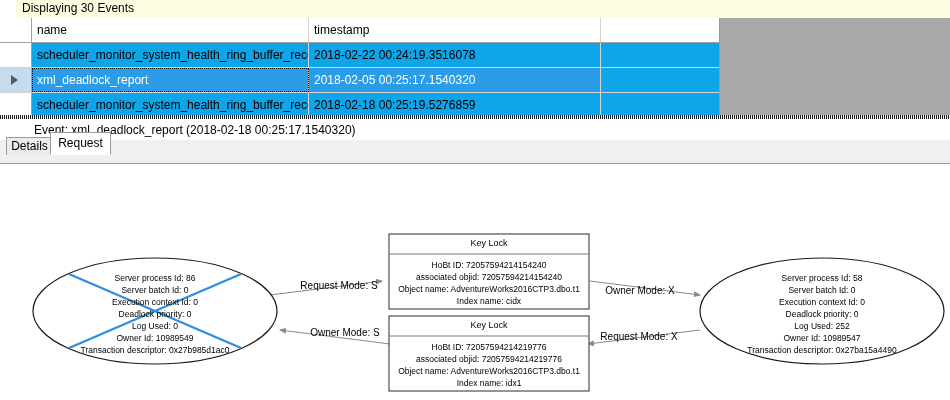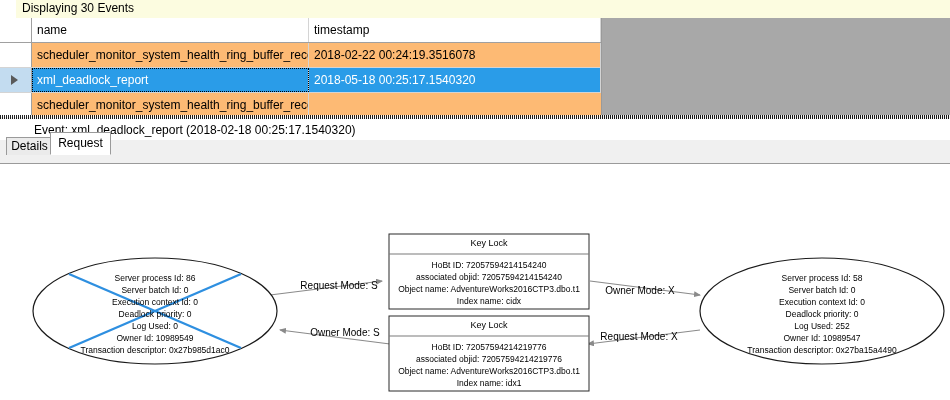--- a/index.html
+++ b/index.html
@@ -44,22 +44,22 @@
     position: absolute;
     left: 0; top: 18px;
     width: 950px; height: 101px;
     background: #a8a8a8;
     box-sizing: border-box;
     overflow: hidden;
   }
   .grid {
     position: absolute;
     left: 0; top: 0;
-    width: 602px;
-    background: #fdba74;
+    width: 720px;
+    background: #0ea5e9;
     border-right: 1px solid #9a9a9a;
     box-sizing: border-box;
   }
   .grid-row {
     display: flex;
     height: 25px;
     box-sizing: border-box;
     border-bottom: 1px solid #d4d4d4;
   }
   .grid-row.header {
@@ -220,26 +220,27 @@
         <div class="cell sel-col"></div>
         <div class="cell c-name">scheduler_monitor_system_health_ring_buffer_recorded</div>
         <div class="cell c-time">2018-02-22 00:24:19.3516078</div>
       </div>
 
       <div class="grid-row selected">
         <div class="cell sel-col">
           <span class="row-arrow"></span>
         </div>
         <div class="cell c-name">xml_deadlock_report</div>
-        <div class="cell c-time">2018-05-18 00:25:17.1540320</div>
+        <div class="cell c-time">2018-02-05 00:25:17.1540320</div>
       </div>
 
       <div class="grid-row">
         <div class="cell sel-col"></div>
         <div class="cell c-name">scheduler_monitor_system_health_ring_buffer_recorded</div>
+        <div class="cell c-time">2018-02-18 00:25:19.5276859</div>
       </div>
 
     </div>
   </div>
 
   <div class="grid-splitter"></div>
 
   <div class="event-caption">Event: xml_deadlock_report (2018-02-18 00:25:17.1540320)</div>
 
   <div class="tabstrip">

